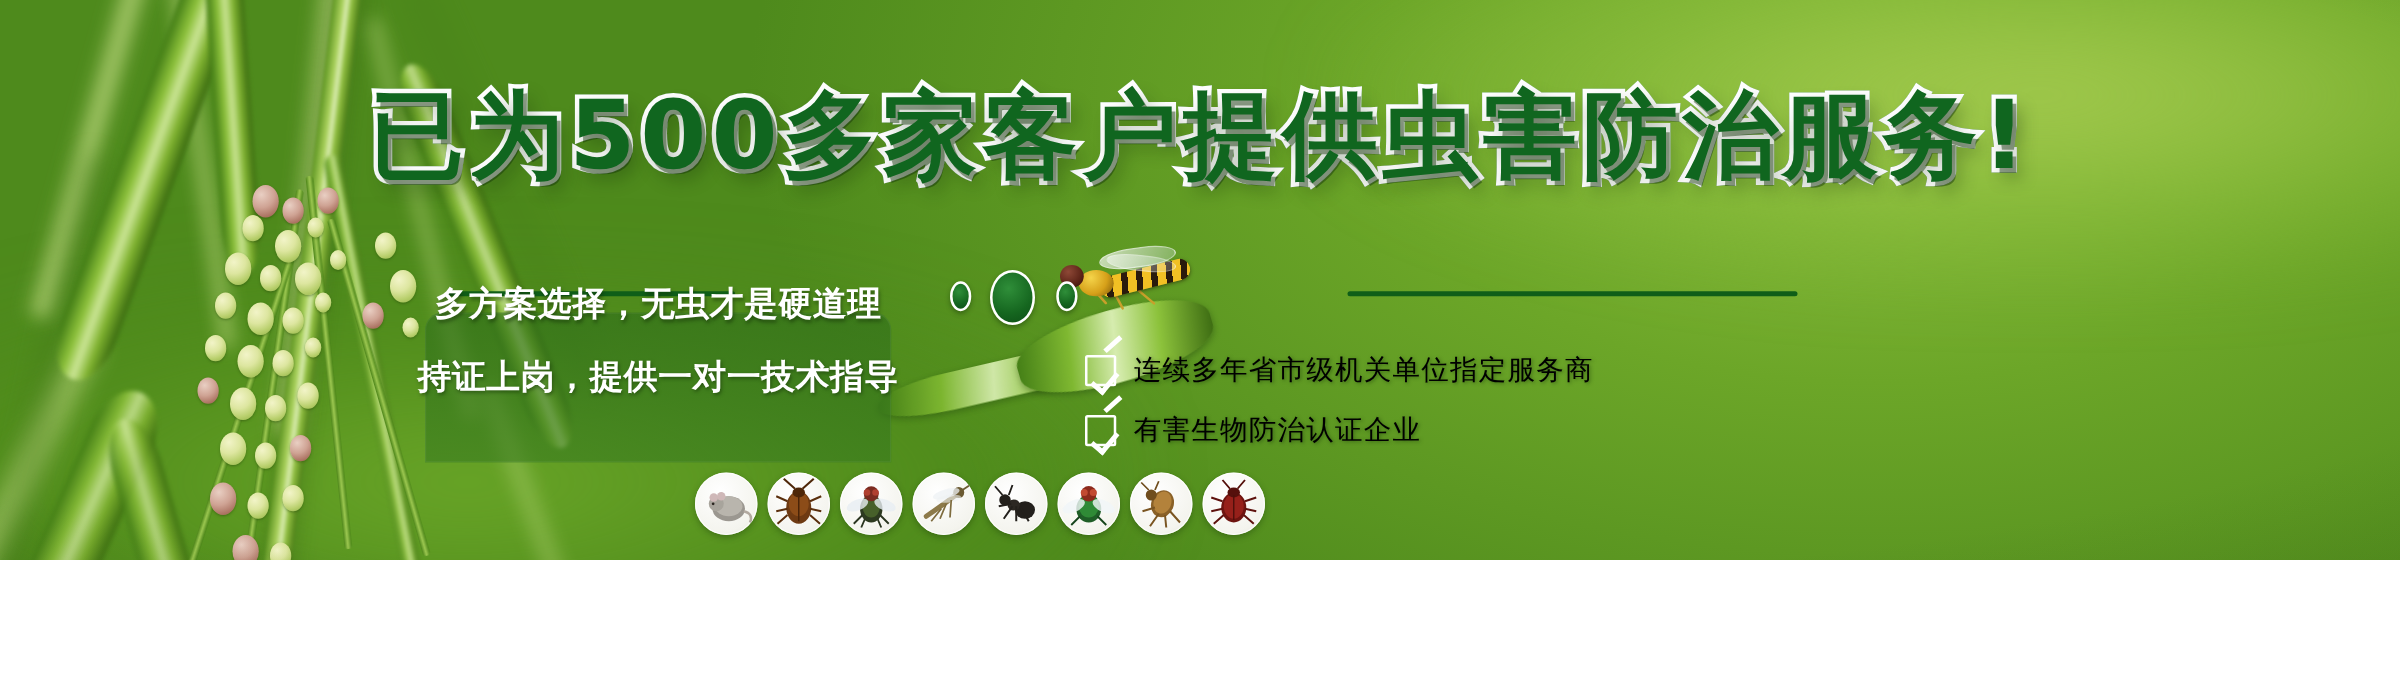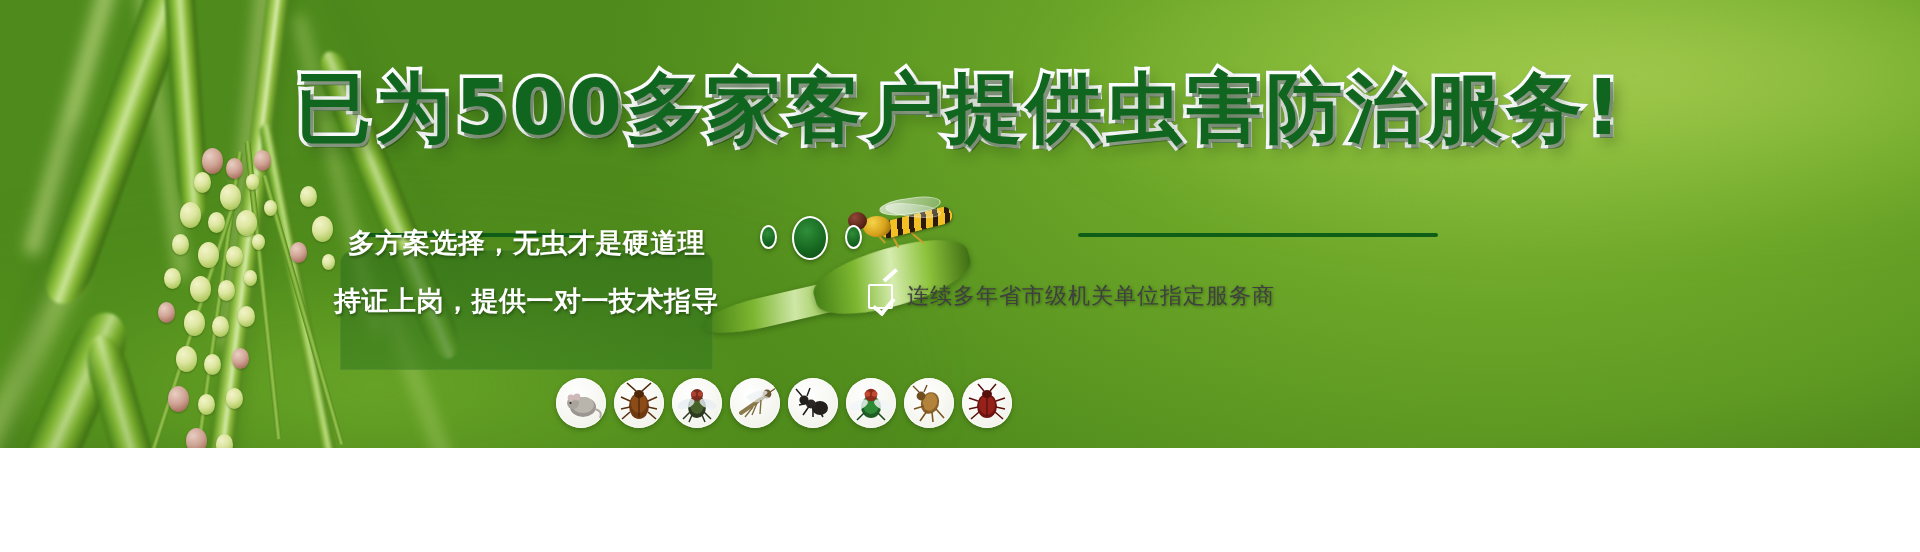--- a/index.html
+++ b/index.html
@@ -284,21 +284,21 @@
   .check-box::before {
     content: "";
     position: absolute;
     left: 14px; top: -7px;
     width: 17px; height: 4px;
     background: #ffffff;
     transform: rotate(-42deg);
     transform-origin: left center;
   }
   .check-text {
-    color: #404040;
+    color: #000000;
     font-family: "DejaVu Sans", sans-serif;
     font-size: 22px;
     font-weight: 500;
     letter-spacing: 1px;
     white-space: nowrap;
     text-shadow: 1px 1px 3px rgba(20,50,8,.5);
   }
 
   
   .pests {
@@ -422,20 +422,24 @@
   <div class="panel-lines">
     <div class="panel-line l2">多方案选择，无虫才是硬道理</div>
     <div class="panel-line l3">持证上岗，提供一对一技术指导</div>
   </div>
 
   <div class="checklist">
     <div class="check-row">
       <div class="check-box"></div>
       <div class="check-text">连续多年省市级机关单位指定服务商</div>
     </div>
+    <div class="check-row">
+      <div class="check-box"></div>
+      <div class="check-text">有害生物防治认证企业</div>
+    </div>
   </div>
 
   <div class="pests">
 
     <div class="pest" title="mouse">
       <svg width="44" height="44" viewBox="0 0 44 44">
         <ellipse cx="24" cy="26" rx="13" ry="10" fill="#9b9790"></ellipse>
         <ellipse cx="24" cy="24" rx="11" ry="8" fill="#b9b5ad"></ellipse>
         <circle cx="14" cy="22" r="6" fill="#a8a49c"></circle>
         <circle cx="12" cy="17" r="3.4" fill="#cfb8b8"></circle>

